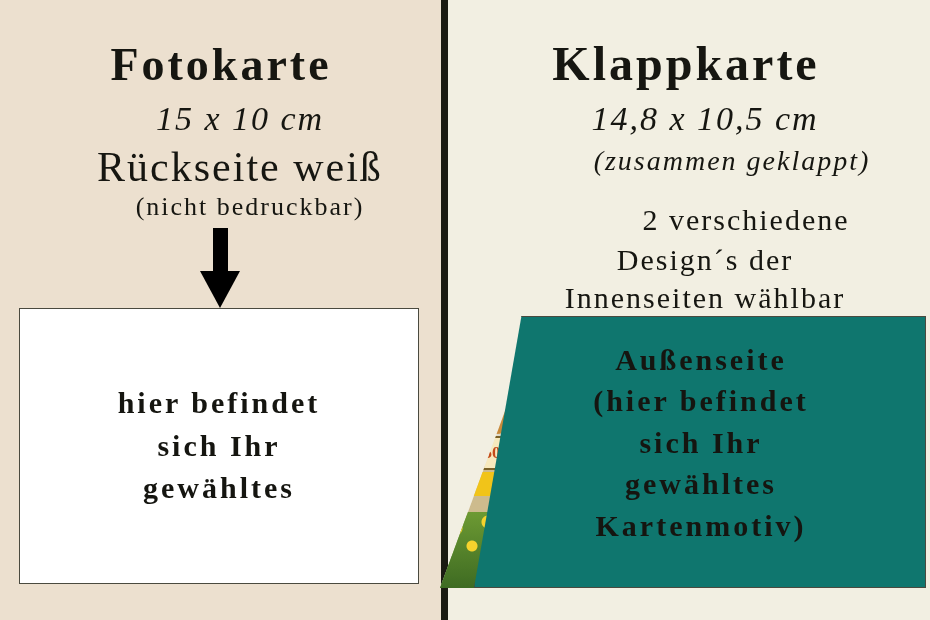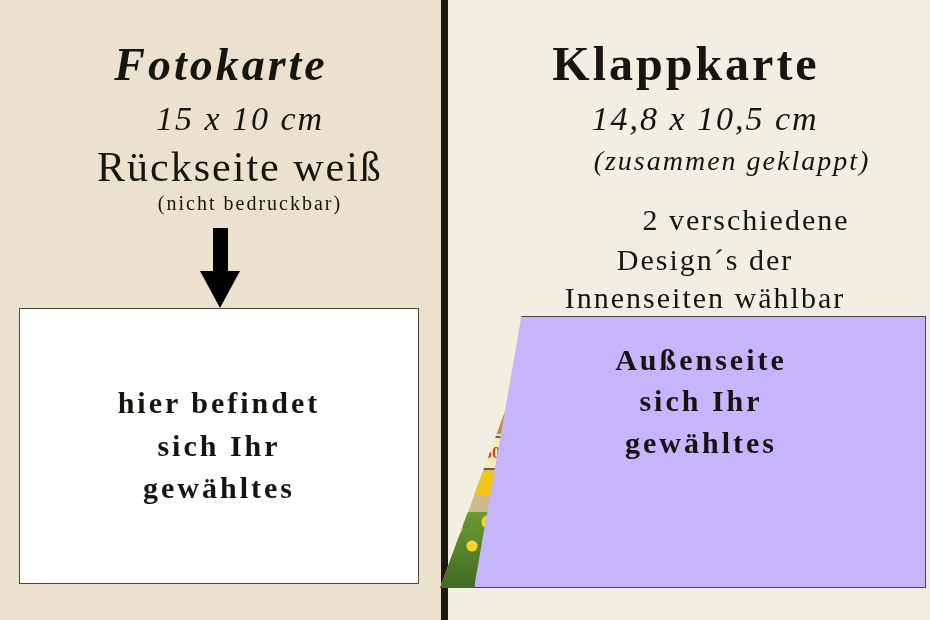--- a/index.html
+++ b/index.html
@@ -57,34 +57,33 @@
     text-align: center;
     color: #161611;
     white-space: nowrap;
     letter-spacing: 2px;
     margin-left: 19px;
   }
 
   #left-title {
     left: 0; top: 38px; width: 442px;
     font-size: 46px;
-    font-style: italic;
   }
   #left-size {
     left: 0; top: 100px; width: 442px;
     font-size: 34px;
     font-style: italic;
   }
   #left-back {
     left: 0; top: 143px; width: 442px;
     font-size: 42px;
   }
   #left-note {
     left: 0; top: 192px; width: 442px;
-    font-size: 20px;
+    font-size: 26px;
     padding-left: 10px;
   }
 
   #right-title {
     left: 442px; top: 36px; width: 488px;
     font-size: 48px;
   }
   #right-size {
     left: 442px; top: 100px; width: 488px;
     font-size: 34px;
@@ -251,21 +250,21 @@
       radial-gradient(circle at 66px 40px, #f6d32d 0 6px, transparent 7px),
       linear-gradient(to bottom, #6d9a33, #3e6b22);
   }
   
   .fold-outer {
     position: absolute;
     left: 36px;
     top: 0;
     width: 452px;
     height: 272px;
-    background: #c4b5fd;
+    background: #0f766e;
     border: 1px solid #4a4a3f;
     box-sizing: border-box;
     clip-path: polygon(10.5% 0%, 100% 0%, 100% 100%, 0% 100%);
   }
   .fold-outer .content {
     position: absolute;
     left: 0; top: 22px;
     width: 452px;
     text-align: center;
   }
@@ -317,19 +316,21 @@
         <div class="pole"></div>
         <div class="balloon"></div>
         <div class="basket">50</div>
         <div class="ribbon"></div>
         <div class="flowers"></div>
       </div>
     </div>
     <div class="fold-outer">
       <div class="content">
         <div class="line">Außenseite</div>
+        <div class="line">(hier befindet</div>
         <div class="line">sich Ihr</div>
         <div class="line">gewähltes</div>
+        <div class="line">Kartenmotiv)</div>
       </div>
     </div>
   </div>
 
 </div>
 
 </body></html>

